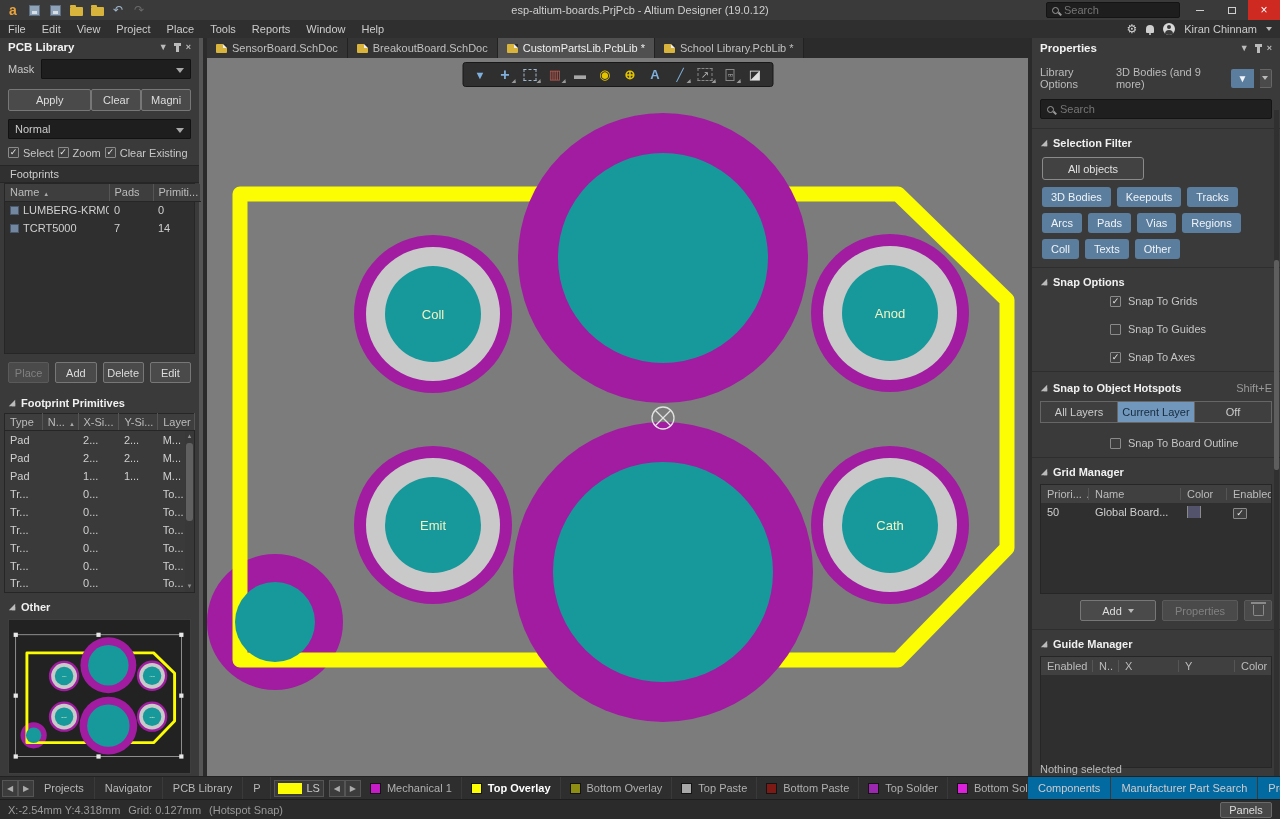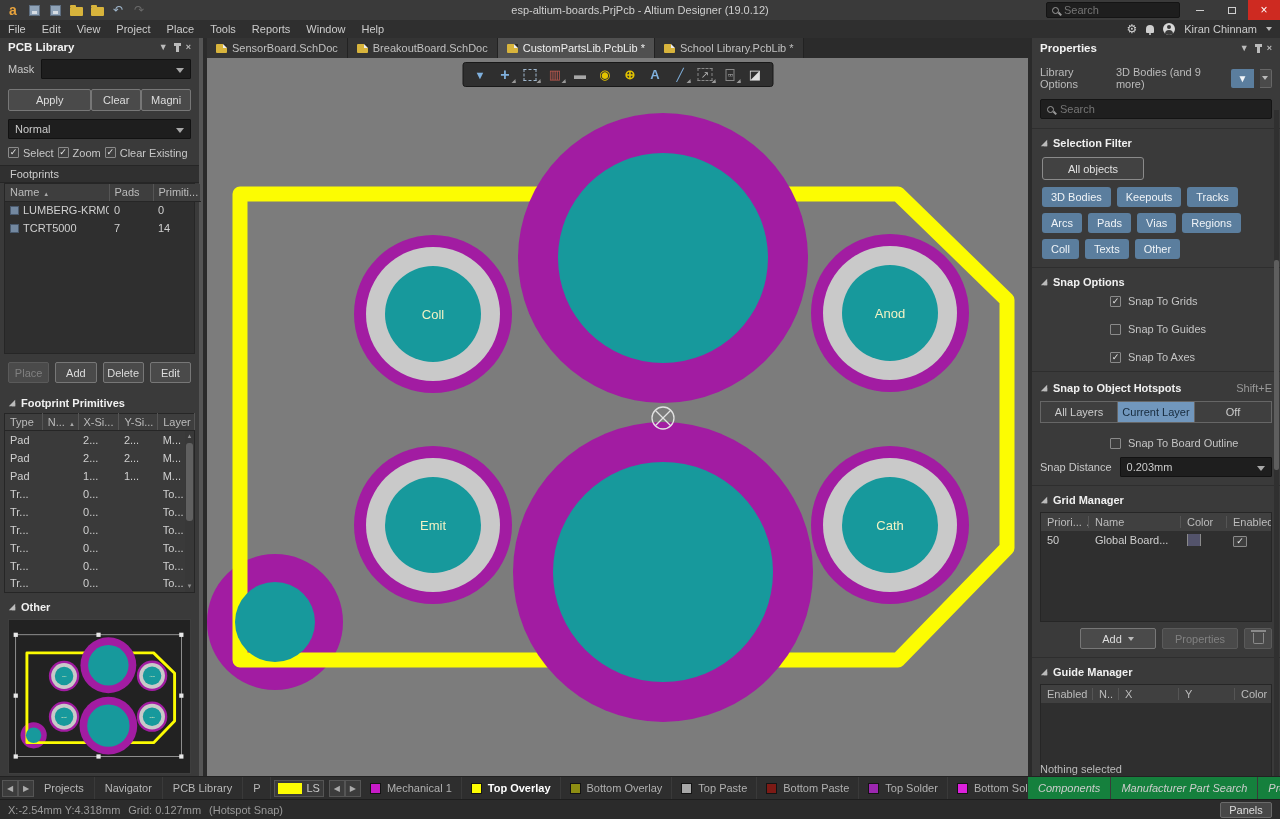--- a/index.html
+++ b/index.html
@@ -158,21 +158,21 @@
   #bottombar { position:absolute; left:0; right:0; bottom:20px; height:23px; background:#2E2E2E; border-top:1px solid #222; display:flex; align-items:center; }
   .nav-arrows { display:flex; margin-left:2px; }
   .nav-arrow { width:16px; height:17px; background:#3C3C3C; border:1px solid #555; color:#AAA; font-size:8px; display:flex; align-items:center; justify-content:center; }
   .ptab { padding:0 10px; height:22px; display:flex; align-items:center; color:#B8B8B8; border-right:1px solid #3A3A3A; white-space:nowrap; }
   #ls-box { display:flex; align-items:center; border:1px solid #555; background:#3A3A3A; height:17px; margin:0 3px; padding:0 3px; gap:4px; }
   .ls-swatch { width:24px; height:11px; background:var(--outline-yellow); }
   #layerstrip { display:flex; align-items:center; overflow:hidden; flex:1; }
   .ltab { display:flex; align-items:center; gap:6px; padding:0 9px; height:22px; color:#B0B0B0; border-right:1px solid #3A3A3A; white-space:nowrap; }
   .ltab.on { color:#FFF; font-weight:bold; }
   .lsw { width:11px; height:11px; border:1px solid #141414; flex:none; }
-  #rp-tabs { position:absolute; right:0; bottom:20px; height:23px; width:252px; background:#15803d; display:flex; align-items:flex-start; border-top:1px solid #222;font-style:italic; }
+  #rp-tabs { position:absolute; right:0; bottom:20px; height:23px; width:252px; background:#0369a1; display:flex; align-items:flex-start; border-top:1px solid #222; }
   #rp-tabs .ptab { color:#CCC; }
   #statusbar { position:absolute; left:0; right:0; bottom:0; height:20px; background:#2B2B2B; border-top:1px solid #1E1E1E; display:flex; align-items:center; gap:8px; padding-left:8px; color:#9A9A9A; }
   #panels-btn { position:absolute; right:8px; top:2px; width:52px; height:16px; background:#474747; border:1px solid #6A6A6A; border-radius:2px; color:#DDD; display:flex; align-items:center; justify-content:center; }
 </style>
 </head>
 <body>
 
 <div id="app">
 
   <div id="titlebar">
@@ -602,27 +602,20 @@
     <div id="segmented">
 
     <span class="seg">All Layers</span>
         <span class="seg on">Current Layer</span>
         <span class="seg">Off</span>
       </div>
     <div id="bo-row">
       <span class="cb"></span>
       <span>Snap To Board Outline</span>
     </div>
-    <div id="sd-row">
-      <span>Snap Distance</span>
-      <div class="select">
-        <span>0.203mm</span>
-        <span class="sel-caret"></span>
-      </div>
-    </div>
     <div class="hr"></div>
     <div class="sec-head rp-sec">Grid Manager</div>
     <div class="mini-grid">
       <div class="ghead">
         <span style="width:48px" class="sort-asc">Priori...</span>
         <span style="width:92px">Name</span>
         <span style="width:46px">Color</span>
         <span style="flex:1;border-right:none">Enabled</span>
       </div>
       <div class="grow">

